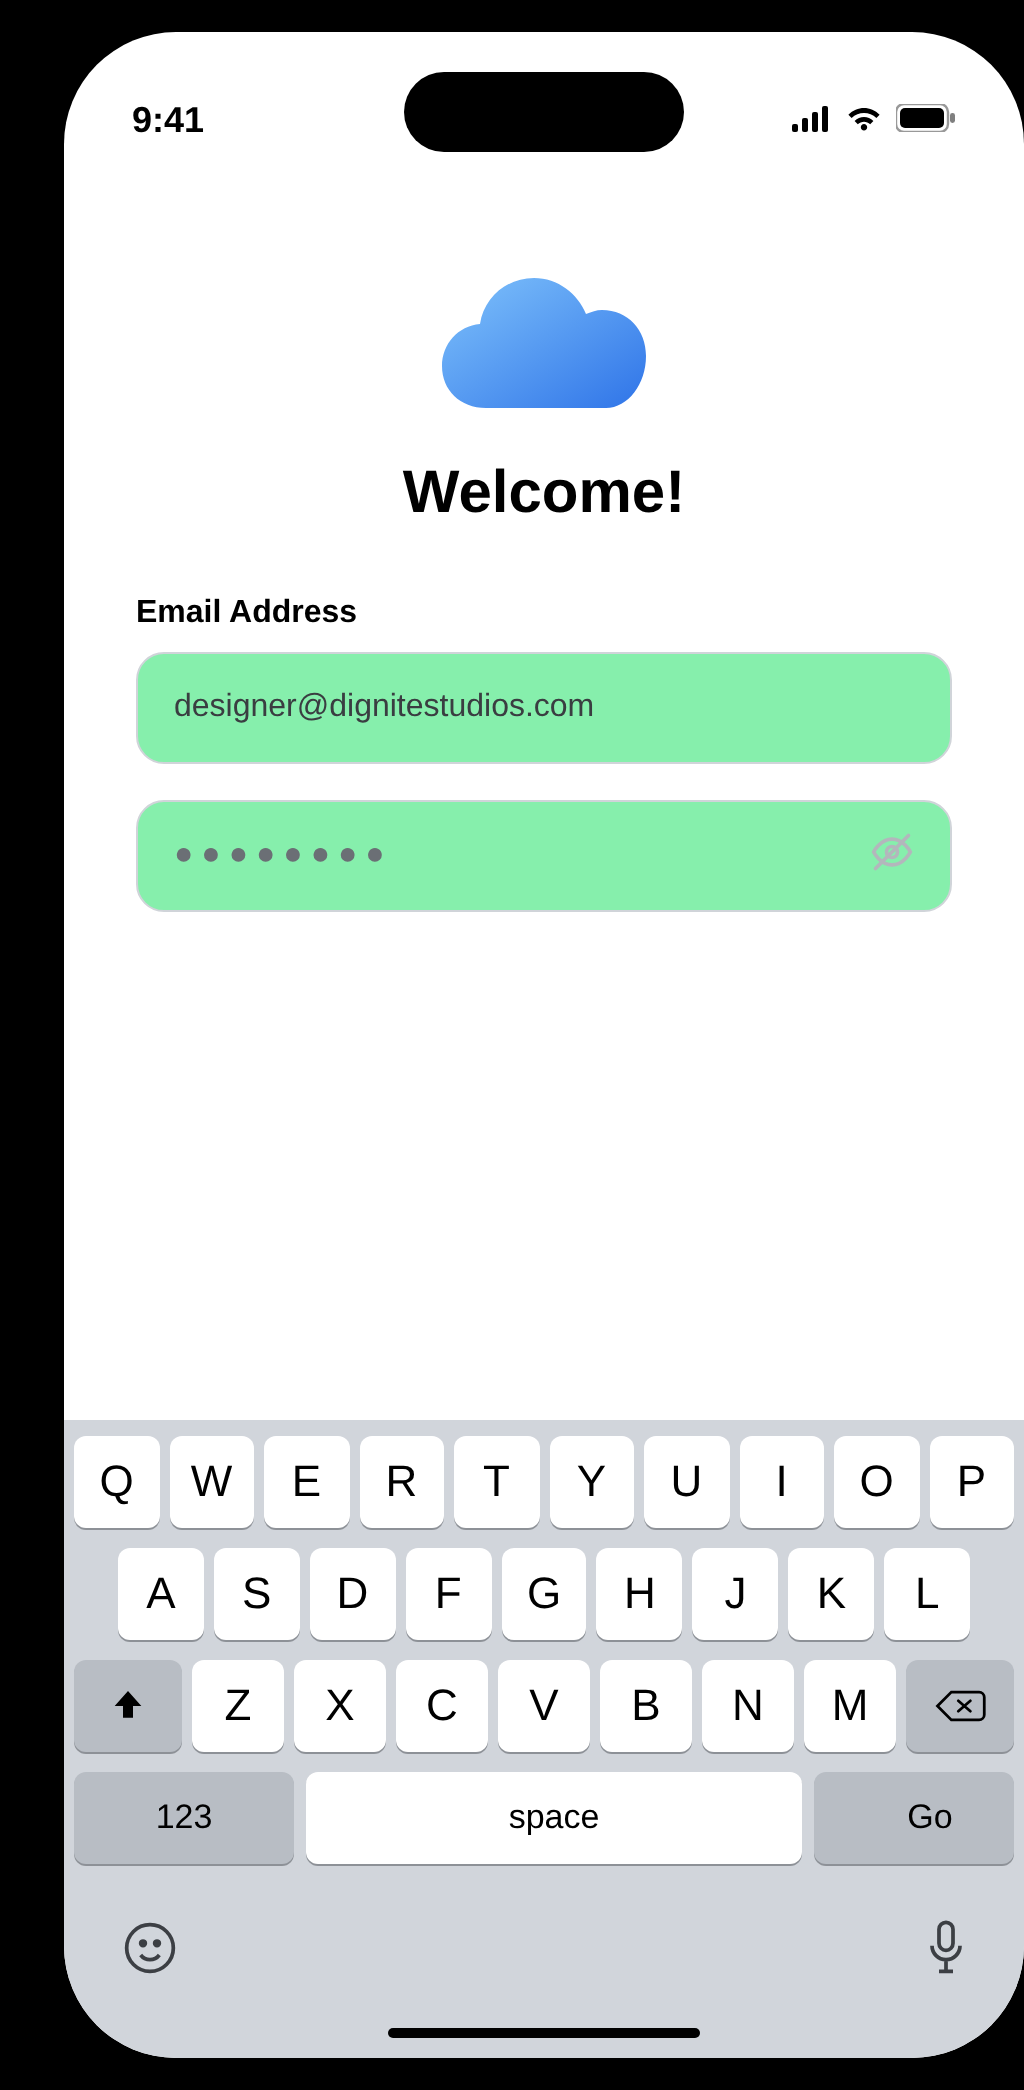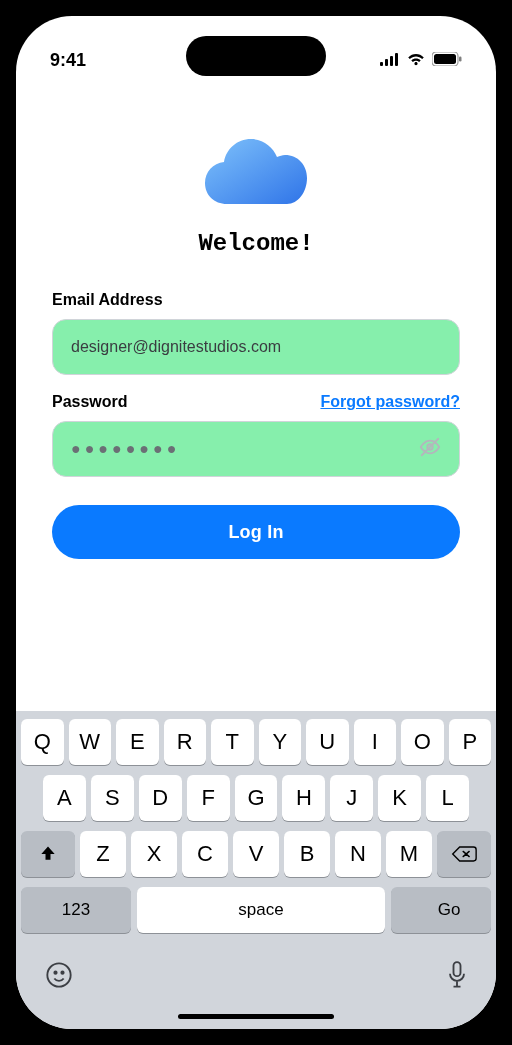--- a/index.html
+++ b/index.html
@@ -20,20 +20,21 @@
   }
   .screen {
     width: 100%;
     height: 100%;
     background: #fff;
     border-radius: 56px;
     overflow: hidden;
     position: relative;
     display: flex;
     flex-direction: column;
+    margin-left: 16px;
   }
   .notch {
     position: absolute;
     top: 20px;
     left: 50%;
     transform: translateX(-50%);
     width: 140px;
     height: 40px;
     background: #000;
     border-radius: 22px;
@@ -56,25 +57,24 @@
     flex-direction: column;
     align-items: center;
   }
   .cloud {
     width: 110px;
     height: 74px;
     margin-top: 18px;
     margin-bottom: 22px;
   }
   .welcome {
-    font-size: 24px;
+    font-size: 30px;
     font-weight: 700;
     color: #000;
     margin-bottom: 34px;
-    font-family: Liberation Mono, monospace;
   }
   .field-block { width: 100%; margin-bottom: 18px; }
   .field-label-row {
     display: flex;
     justify-content: space-between;
     align-items: flex-end;
     margin-bottom: 10px;
   }
   .field-label { font-size: 16px; font-weight: 700; color: #000; }
   .forgot {
@@ -217,37 +217,32 @@
       <div class="field-block">
         <div class="field-label-row">
           <div class="field-label">Email Address</div>
         </div>
         <div class="input">
           <span>designer@dignitestudios.com</span>
         </div>
       </div>
 
       <div class="field-block">
-        <div class="field-label-row">
-          <div class="field-label">Password</div>
-          <a class="forgot">Forgot password?</a>
-        </div>
         <div class="input">
           <span class="dots">●●●●●●●●</span>
           <span class="eye">
             <svg width="22" height="22" viewBox="0 0 24 24" fill="none" stroke="#b3b7bc" stroke-width="2" stroke-linecap="round">
               <path d="M2 12s3.5-7 10-7 10 7 10 7-3.5 7-10 7S2 12 2 12z"></path>
               <circle cx="12" cy="12" r="3"></circle>
               <line x1="3" y1="21" x2="21" y2="3"></line>
             </svg>
           </span>
         </div>
       </div>
 
-      <button class="login-btn">Log In</button>
     </div>
 
     <div class="kbd-wrap">
       <div class="kbd-row" id="kbrow1">
           <div class="key">Q</div>
           <div class="key">W</div>
           <div class="key">E</div>
           <div class="key">R</div>
           <div class="key">T</div>
           <div class="key">Y</div>

